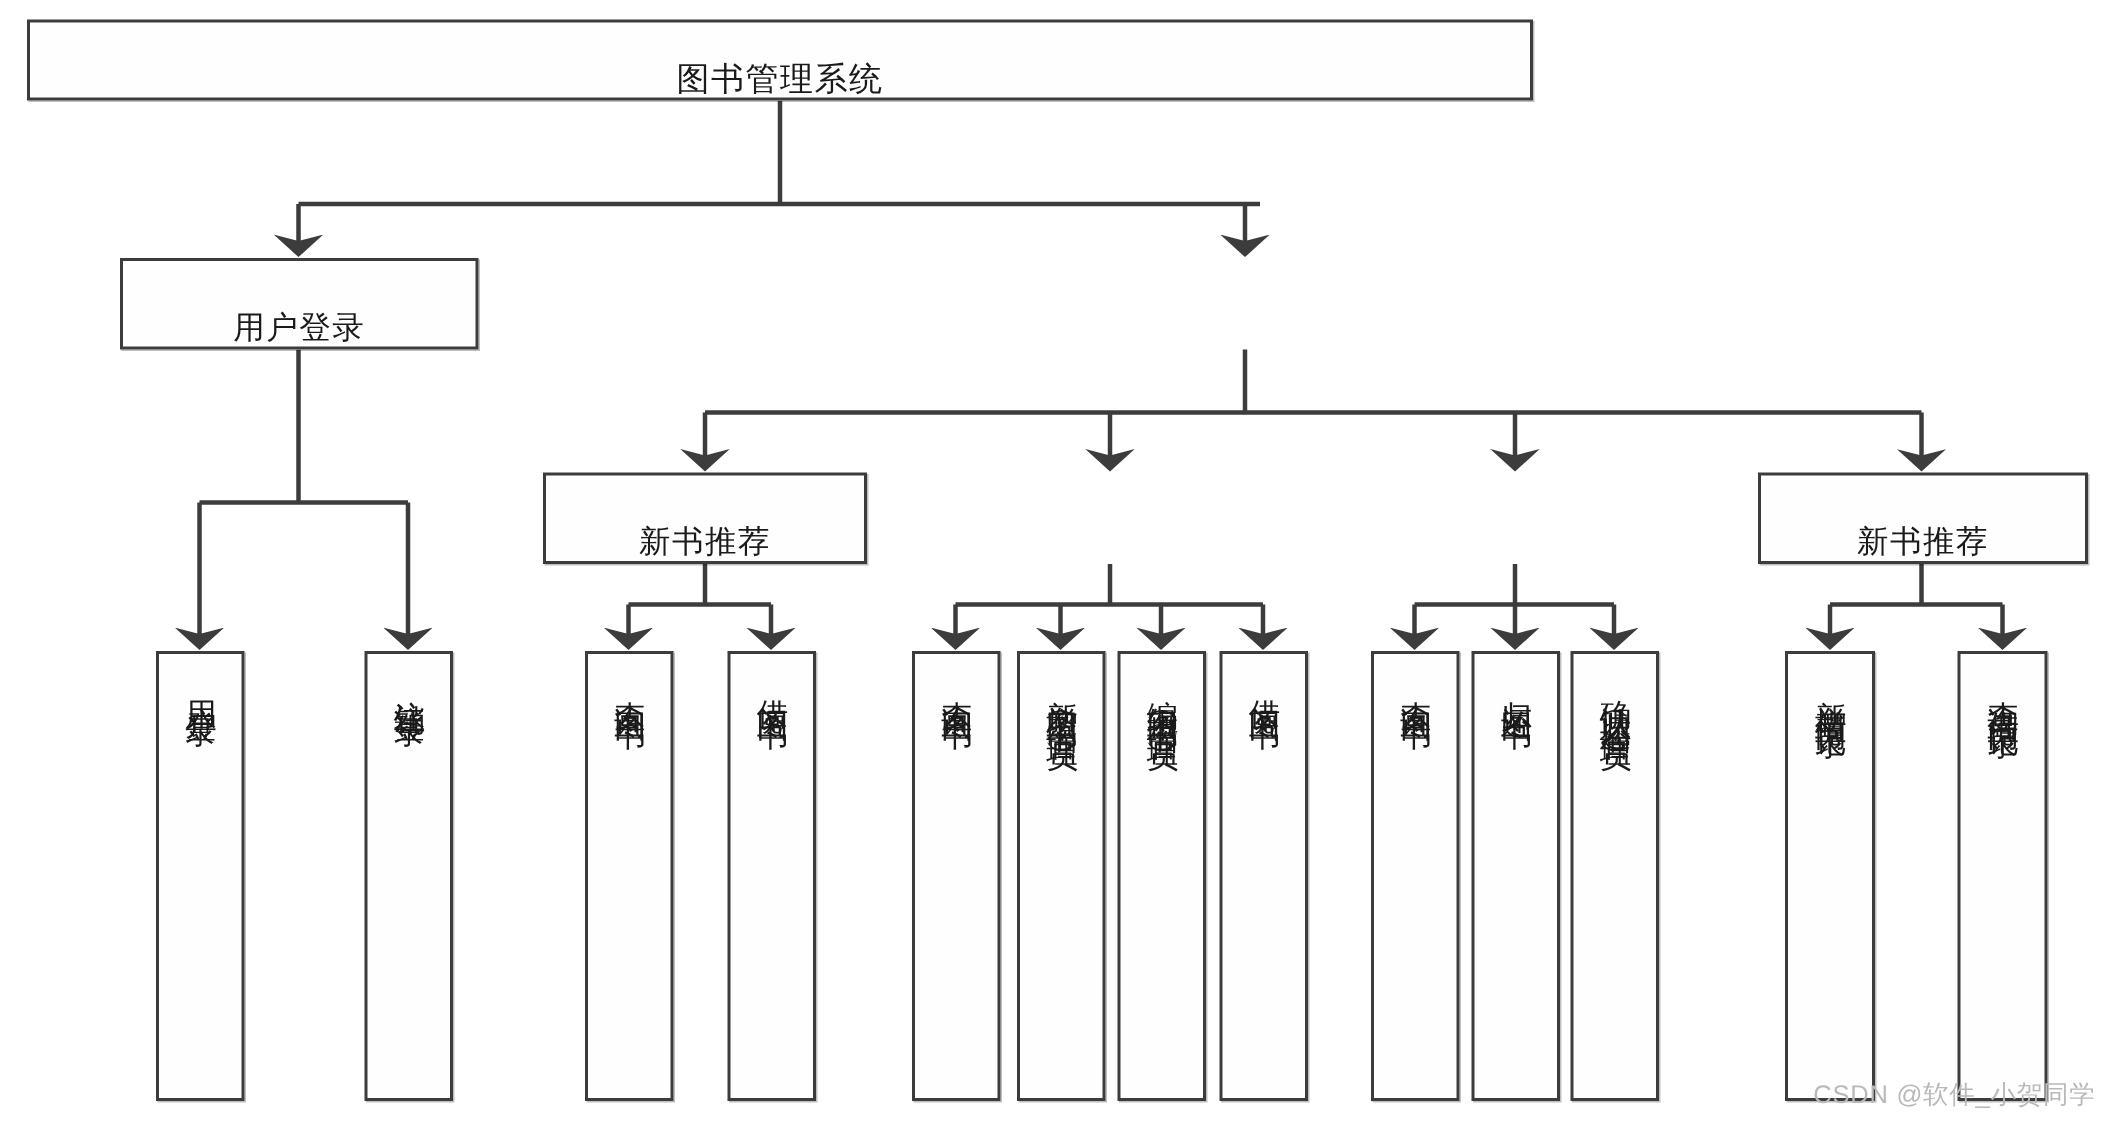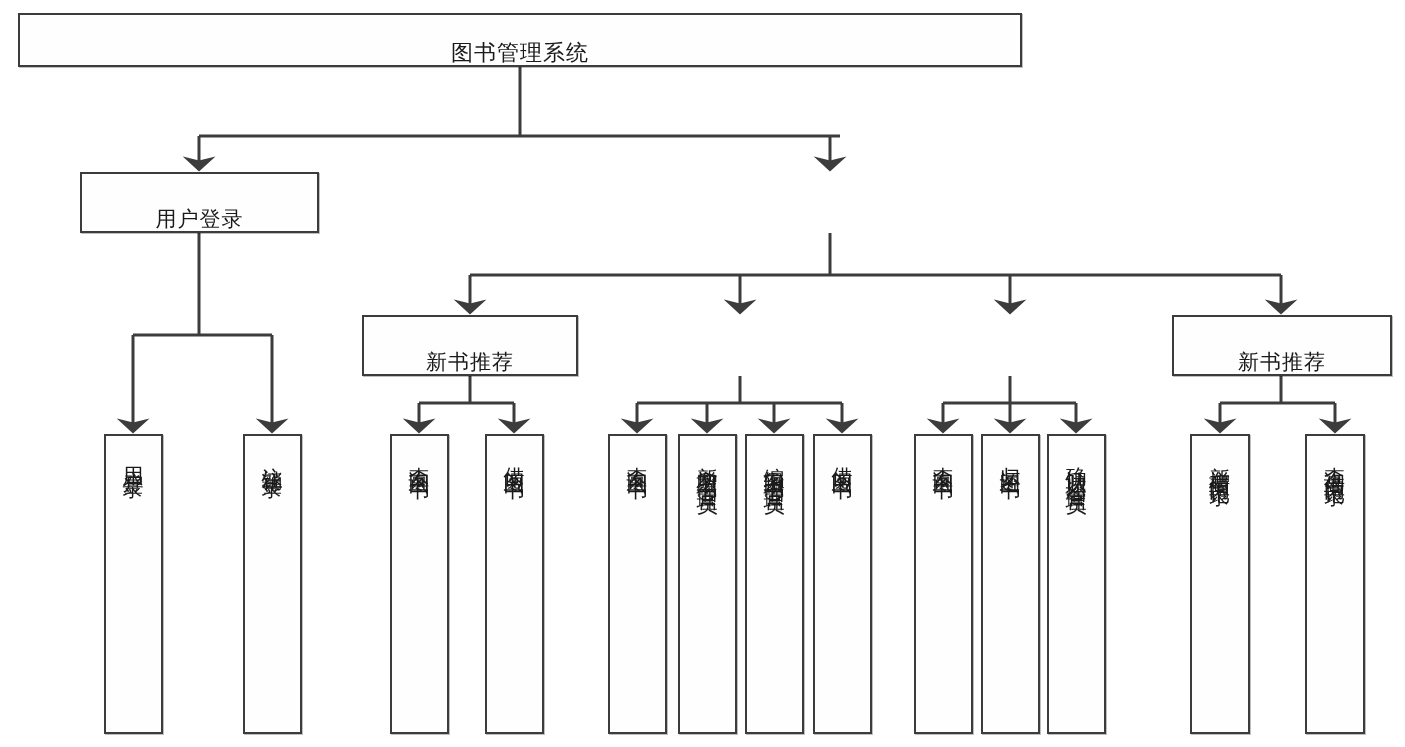--- a/index.html
+++ b/index.html
@@ -176,13 +176,14 @@
     <span class="label">确认归还（管理员）</span>
   </div>
 
   <div class="node leaf" style="left:1190px; top:434px; width:60px; height:300px;">
     <span class="label">新增借阅记录</span>
   </div>
   <div class="node leaf" style="left:1305px; top:434px; width:60px; height:300px;">
     <span class="label">查询借阅记录</span>
   </div>
 
+  <div class="watermark">CSDN @软件_小贺同学</div>
 </div>
 
 </body></html>

